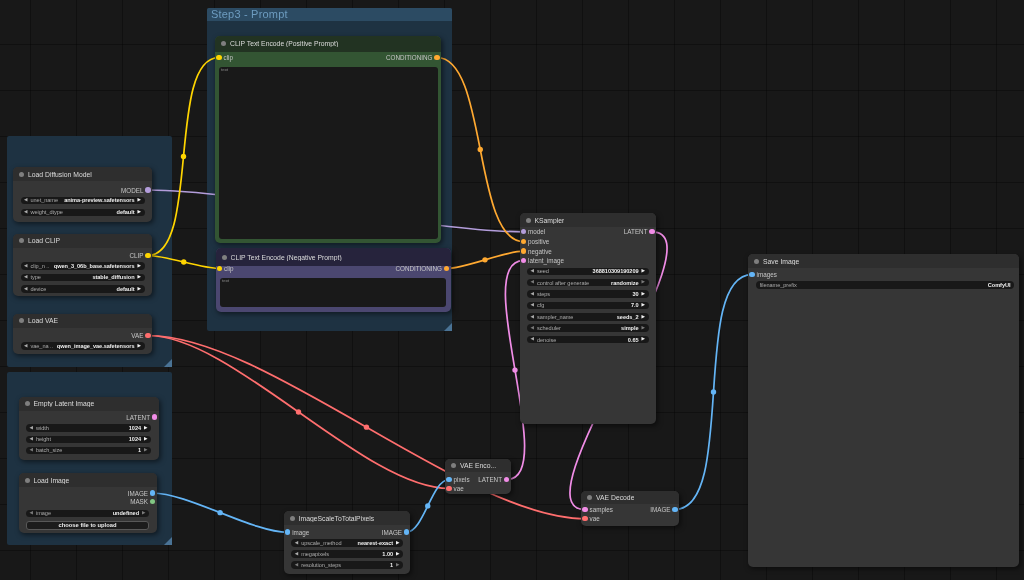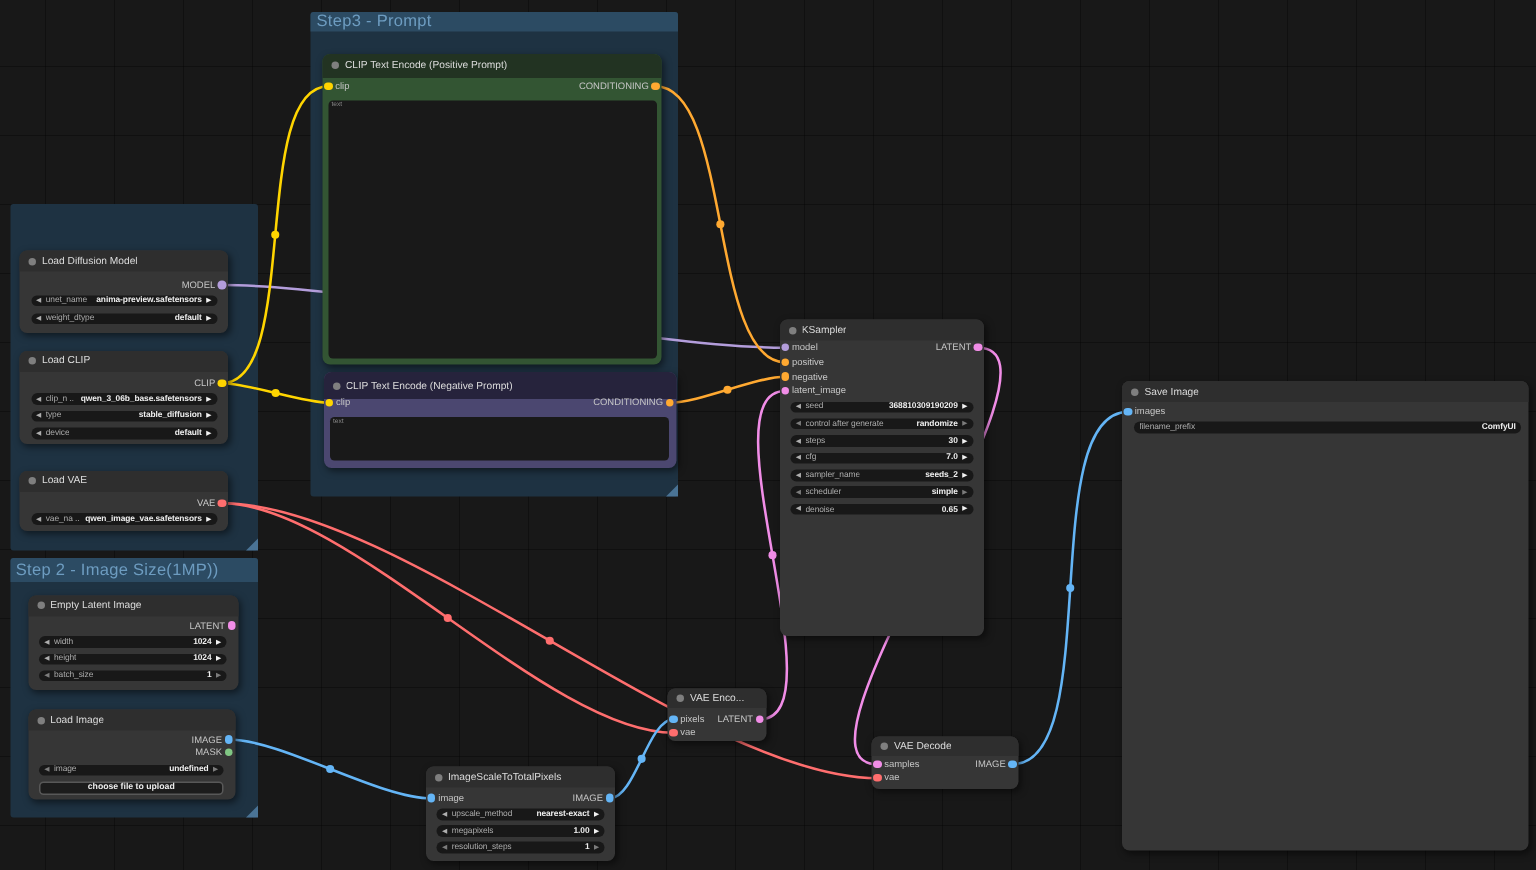--- a/index.html
+++ b/index.html
@@ -44,23 +44,20 @@
 </style>
 </head>
 <body>
 
 <div id="canvas">
   <div id="groups-layer" class="layer">
       <div class="group" style="left: 6.5px; top: 136px; width: 165px; height: 231px; background: rgb(30, 50, 66);">
         <div class="group-resize" style="border-color: transparent transparent rgb(74, 115, 149);"></div>
       </div>
       <div class="group" style="left: 6.5px; top: 371.5px; width: 165px; height: 173px; background: rgb(30, 50, 66);">
-        <div class="group-header" style="height: 16.5px; background: rgb(44, 75, 99);">
-          <div class="group-title" style="color: rgb(109, 156, 192);">Step 2 - Image Size(1MP))</div>
-        </div>
         <div class="group-resize" style="border-color: transparent transparent rgb(74, 115, 149);"></div>
       </div>
       <div class="group" style="left: 207px; top: 7.5px; width: 244.5px; height: 323px; background: rgb(30, 50, 66);">
         <div class="group-header" style="height: 13px; background: rgb(44, 75, 99);">
           <div class="group-title" style="color: rgb(109, 156, 192);">Step3 - Prompt</div>
         </div>
         <div class="group-resize" style="border-color: transparent transparent rgb(74, 115, 149);"></div>
       </div>
     </div>
   <svg id="links-layer" class="layer" width="1024" height="580">

